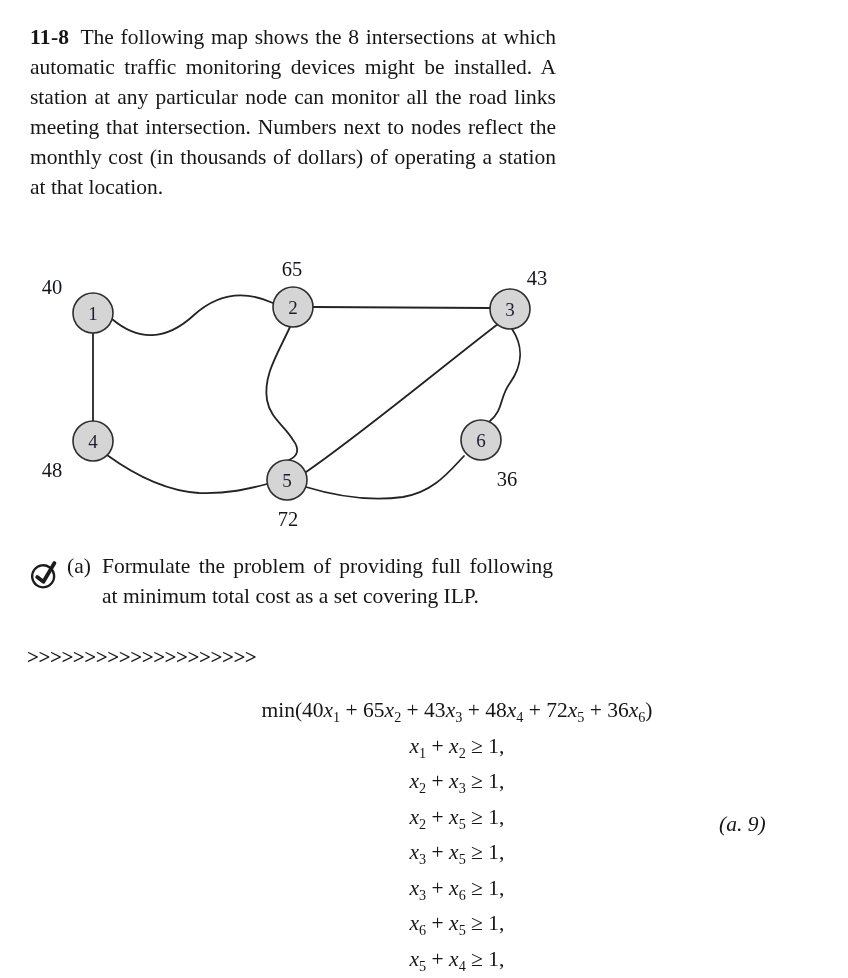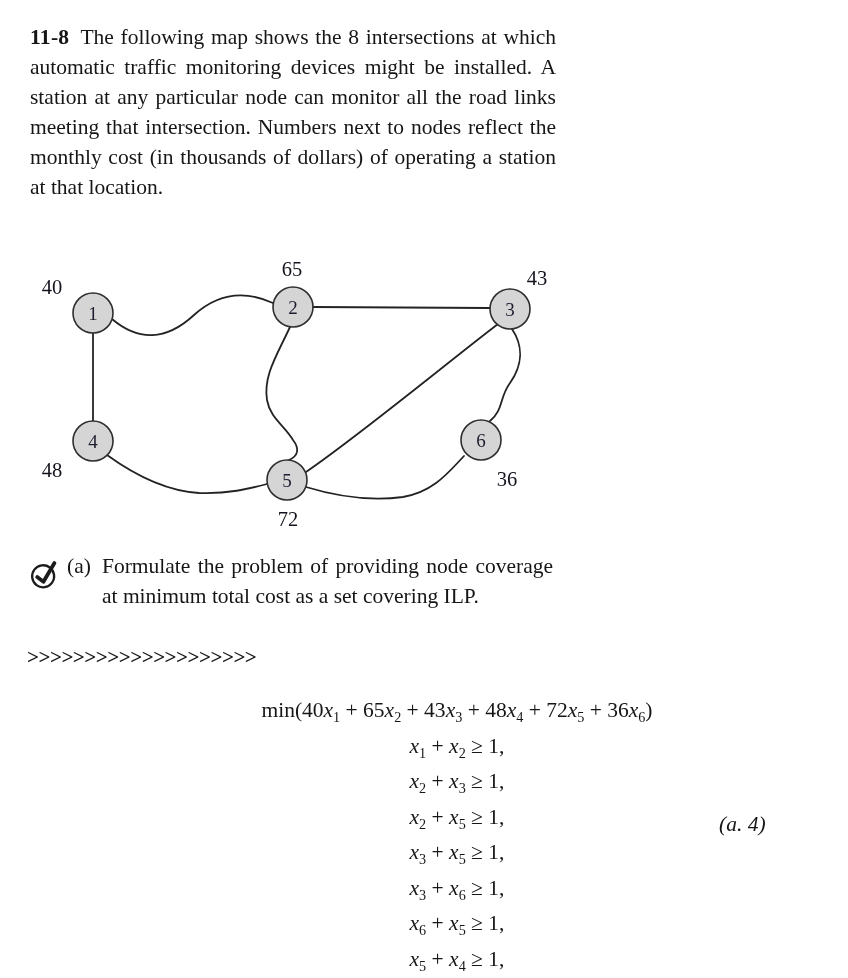--- a/index.html
+++ b/index.html
@@ -133,35 +133,35 @@
     </svg>
 
   <div class="part-a">
     <svg class="check-icon" width="34" height="34" viewBox="0 0 34 34">
       <g transform="rotate(-8 16 18)">
         <circle cx="14" cy="19" r="11" fill="none" stroke="#1c1c1c" stroke-width="2.3"></circle>
         <path d="M 8 19 L 13.5 24.5 L 27 7.5" fill="none" stroke="#1c1c1c" stroke-width="3.8" stroke-linecap="round" stroke-linejoin="round"></path>
       </g>
     </svg>
     <div class="part-a-body">
-      <span class="part-a-marker">(a)</span><span>Formulate the problem of providing node coverage at minimum total cost as a set covering ILP.</span>
+      <span class="part-a-marker">(a)</span><span>Formulate the problem of providing full following at minimum total cost as a set covering ILP.</span>
     </div>
   </div>
 
   <div class="separator">&gt;&gt;&gt;&gt;&gt;&gt;&gt;&gt;&gt;&gt;&gt;&gt;&gt;&gt;&gt;&gt;&gt;&gt;&gt;&gt;</div>
 
   <div class="solution">
     <div class="math-line">min(40<i>x</i><sub>1</sub> + 65<i>x</i><sub>2</sub> + 43<i>x</i><sub>3</sub> + 48<i>x</i><sub>4</sub> + 72<i>x</i><sub>5</sub> + 36<i>x</i><sub>6</sub>)</div>
     <div>
         <div class="math-line"><i>x</i><sub>1</sub> + <i>x</i><sub>2</sub> ≥ 1,</div>
         <div class="math-line"><i>x</i><sub>2</sub> + <i>x</i><sub>3</sub> ≥ 1,</div>
         <div class="math-line"><i>x</i><sub>2</sub> + <i>x</i><sub>5</sub> ≥ 1,</div>
         <div class="math-line"><i>x</i><sub>3</sub> + <i>x</i><sub>5</sub> ≥ 1,</div>
         <div class="math-line"><i>x</i><sub>3</sub> + <i>x</i><sub>6</sub> ≥ 1,</div>
         <div class="math-line"><i>x</i><sub>6</sub> + <i>x</i><sub>5</sub> ≥ 1,</div>
         <div class="math-line"><i>x</i><sub>5</sub> + <i>x</i><sub>4</sub> ≥ 1,</div>
       </div>
 
   </div>
 
-  <div class="eq-label">(a. 4)</div>
+  <div class="eq-label">(a. 9)</div>
 
 </div>
 
 </body></html>

